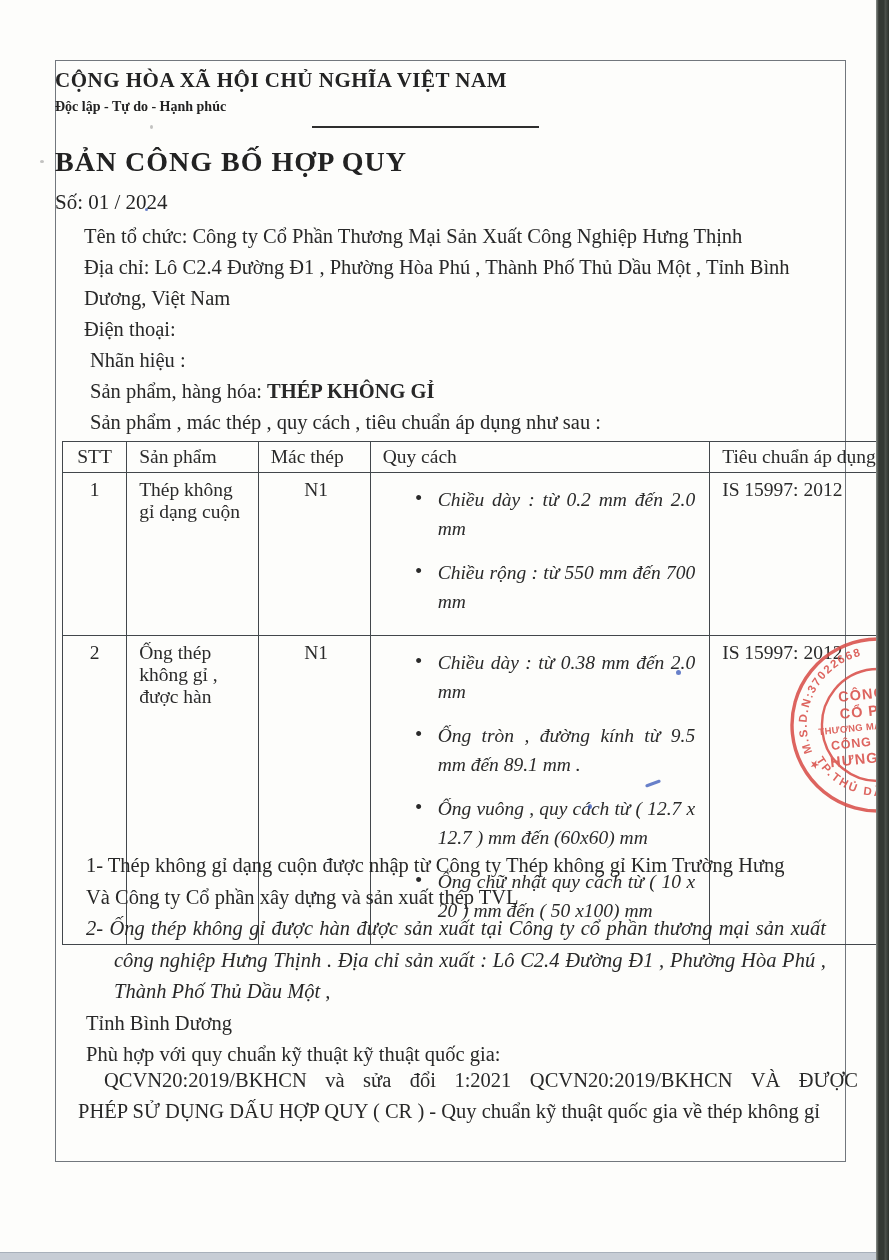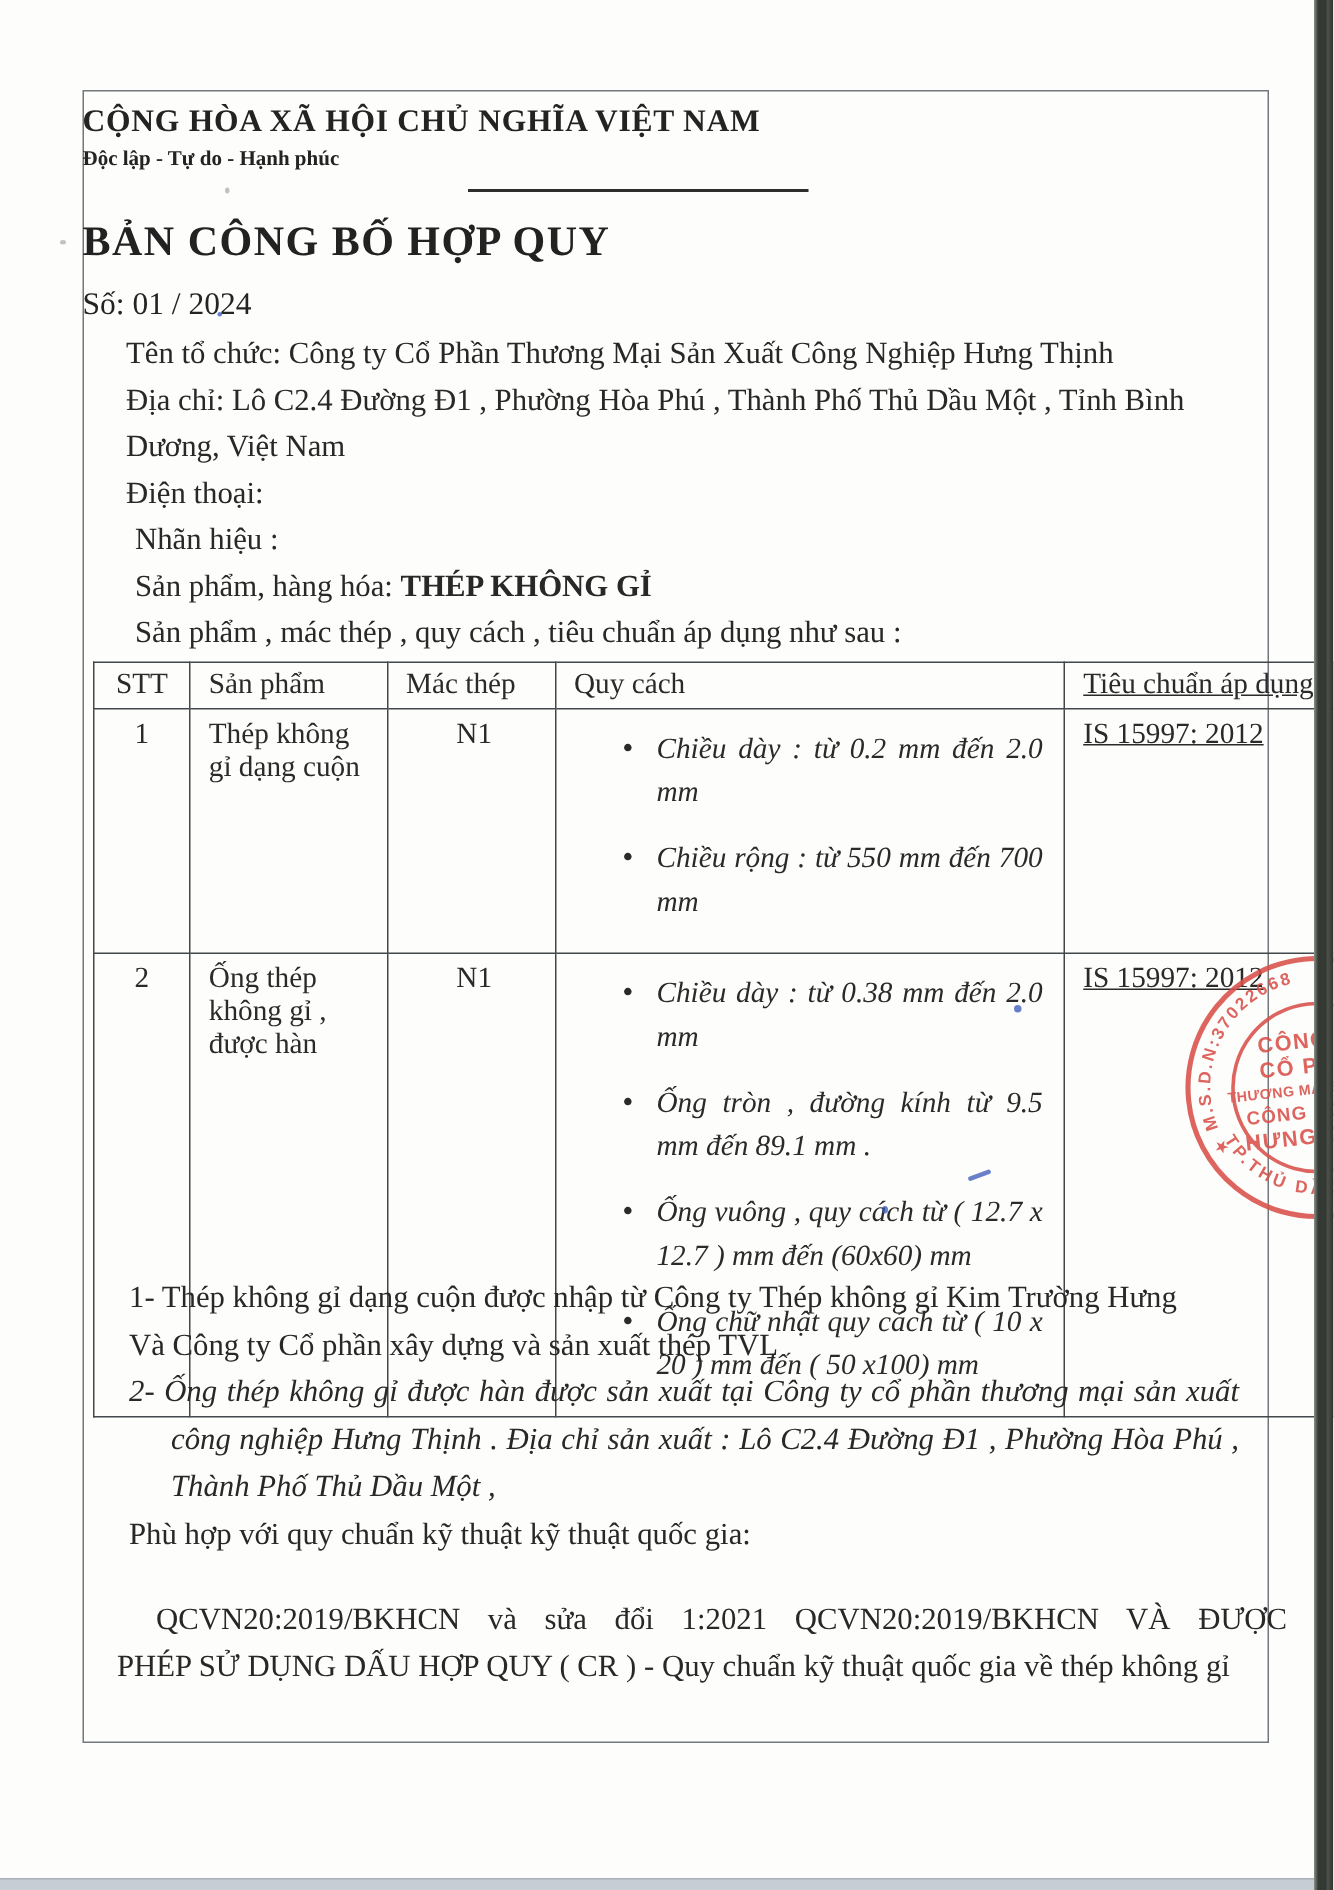--- a/index.html
+++ b/index.html
@@ -44,21 +44,21 @@
     font-weight: normal;
     text-align: left;
     padding: 6px 8px 4px 12px;
     overflow: hidden;
   }
   table.spec tr.hdr th { height: 26px; vertical-align: middle; padding-top: 2px; padding-bottom: 2px; }
   table.spec .c-stt   { width: 57px;  text-align: center; padding-left: 4px; padding-right: 4px; }
   table.spec .c-prod  { width: 116px; }
   table.spec .c-grade { width: 96px;  text-align: center; }
   table.spec .c-spec  { width: 336px; }
-  table.spec .c-std   { width: 167px; text-decoration: underline; }
+  table.spec .c-std   { width: 167px; }
   tr.r1 > td { height: 91px; }
   tr.r2 > td { height: 226px; }
   td.justify { text-align: justify; padding-right: 10px; padding-top: 9px; }
   td.top-num { padding-top: 10px; }
   ul.specs { list-style: none; margin: 2px 0 0 0; padding: 0 6px 0 28px; font-style: italic; }
   ul.specs li {
     position: relative; padding-left: 27px; margin: 6px 0 15px 0;
     text-align: justify; line-height: 29px;
   }
   ul.specs li::before { content: "\2022"; position: absolute; left: 4px; top: -1px; font-size: 21px; }
@@ -157,20 +157,21 @@
       </td>
       <td class="c-std top-num">IS 15997: 2012</td>
     </tr>
   </tbody>
     </table>
 
   <div class="notes-block">
     <div>1-  Thép không gỉ dạng cuộn được nhập từ Công ty Thép không gỉ Kim Trường Hưng</div>
     <div>Và Công ty Cổ phần xây dựng và sản xuất thép TVL</div>
     <div class="hang">2-  Ống thép không gỉ được hàn được sản xuất tại Công ty cổ phần thương mại sản xuất công nghiệp Hưng Thịnh . Địa chỉ sản xuất : Lô C2.4 Đường Đ1 , Phường Hòa Phú , Thành Phố Thủ Dầu Một ,</div>
+    <div>Tỉnh Bình Dương</div>
     <div>Phù hợp với quy chuẩn kỹ thuật kỹ thuật quốc gia:</div>
   </div>
 
   <div class="std-block">
     <div class="std-line1">QCVN20:2019/BKHCN và sửa đổi 1:2021 QCVN20:2019/BKHCN VÀ ĐƯỢC</div>
     <div class="std-line2">PHÉP SỬ DỤNG DẤU HỢP QUY ( CR ) -  Quy chuẩn kỹ thuật quốc gia về thép không gỉ</div>
   </div>
 
   <div class="ink" style="left:676px;top:670px;width:5px;height:5px;"></div>
   <div class="ink ink-dash" style="left:645px;top:782px;width:16px;height:3px;"></div>

